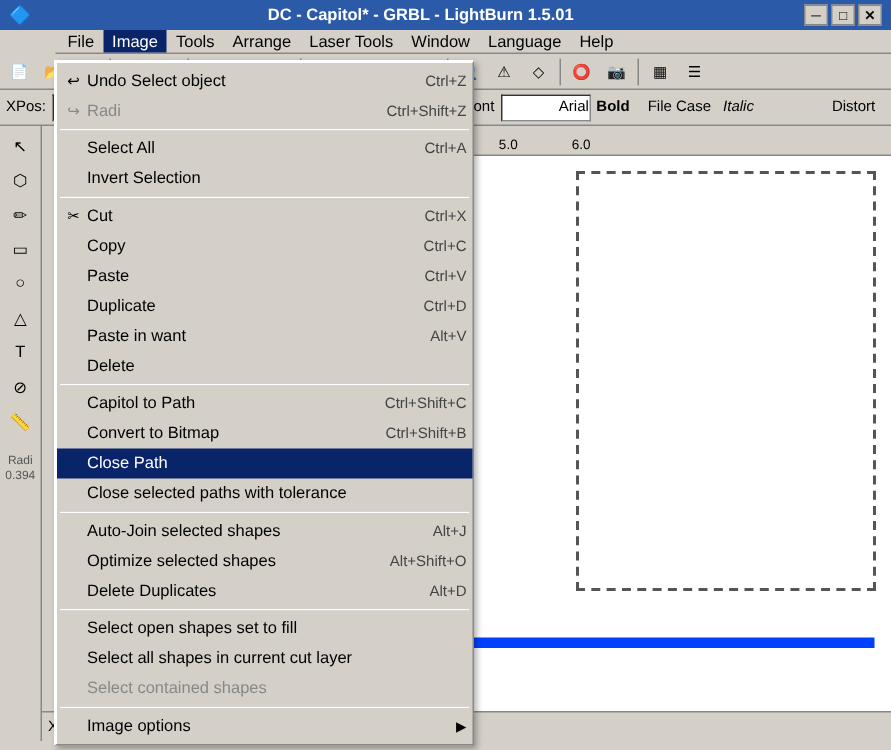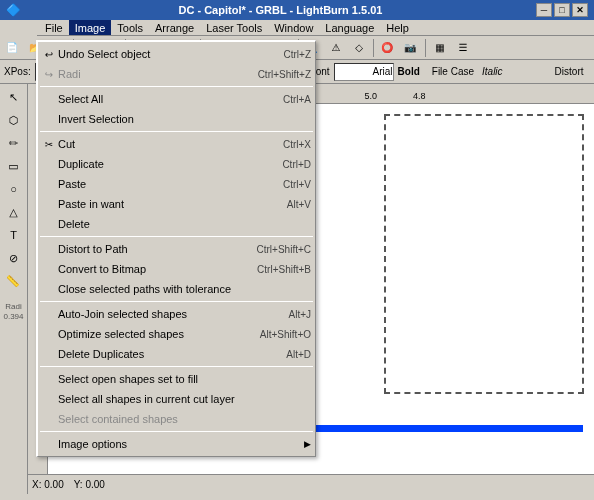--- a/index.html
+++ b/index.html
@@ -320,22 +320,22 @@
   </div>
 
   <div class="canvas-area" style="position:relative;">
 
     <div class="canvas-ruler-h">
       <span style="margin-left:10px; font-size:9px;">0.0</span>
       <span style="margin-left:48px; font-size:9px;">1.0</span>
       <span style="margin-left:48px; font-size:9px;">2.0</span>
       <span style="margin-left:48px; font-size:9px;">3.0</span>
       <span style="margin-left:48px; font-size:9px;">4.0</span>
-      <span style="margin-left:52px; font-size:9px;">5.0</span>
-      <span style="margin-left:36px; font-size:9px;">4.8</span>
+      <span style="margin-left:20px; font-size:9px;">5.0</span>
+      <span style="margin-left:36px; font-size:9px;">6.0</span>
     </div>
 
     <div class="canvas-ruler-v"></div>
 
     <div style="position:absolute; top:20px; left:20px; right:0; bottom:20px; background:white; overflow:hidden;">
 
       <div style="position:absolute; top:10px; right:10px; width:200px; height:280px; border: 2px dashed #555;"></div>
 
       <div style="position:absolute; bottom:50px; left:5px; color:red; font-size:11px; white-space:nowrap;">I want to weld this blue rectangle to the black outline</div>
 
@@ -374,51 +374,58 @@
       <span class="menu-entry-label">Invert Selection</span>
     </div>
     <div class="menu-separator"></div>
 
     <div class="menu-entry">
       <span class="menu-icon">✂</span>
       <span class="menu-entry-label">Cut</span>
       <span class="menu-entry-shortcut">Ctrl+X</span>
     </div>
 
+    <div class="menu-entry">
+      <span class="menu-entry-label">Copy</span>
+      <span class="menu-entry-shortcut">Ctrl+C</span>
+    </div>
+
+    <div class="menu-entry">
+      <span class="menu-entry-label">Paste</span>
+      <span class="menu-entry-shortcut">Ctrl+V</span>
+    </div>
 
     <div class="menu-entry">
       <span class="menu-entry-label">Duplicate</span>
       <span class="menu-entry-shortcut">Ctrl+D</span>
     </div>
 
     <div class="menu-entry">
-      <span class="menu-entry-label">Paste</span>
-      <span class="menu-entry-shortcut">Ctrl+V</span>
-    </div>
-
-    <div class="menu-entry">
       <span class="menu-entry-label">Paste in want</span>
       <span class="menu-entry-shortcut">Alt+V</span>
     </div>
 
     <div class="menu-entry">
       <span class="menu-entry-label">Delete</span>
     </div>
     <div class="menu-separator"></div>
 
     <div class="menu-entry">
-      <span class="menu-entry-label">Distort to Path</span>
+      <span class="menu-entry-label">Capitol to Path</span>
       <span class="menu-entry-shortcut">Ctrl+Shift+C</span>
     </div>
 
     <div class="menu-entry">
       <span class="menu-entry-label">Convert to Bitmap</span>
       <span class="menu-entry-shortcut">Ctrl+Shift+B</span>
     </div>
 
+    <div class="menu-entry highlighted">
+      <span class="menu-entry-label">Close Path</span>
+    </div>
 
     <div class="menu-entry">
       <span class="menu-entry-label">Close selected paths with tolerance</span>
     </div>
     <div class="menu-separator"></div>
 
     <div class="menu-entry">
       <span class="menu-entry-label">Auto-Join selected shapes</span>
       <span class="menu-entry-shortcut">Alt+J</span>
     </div>

